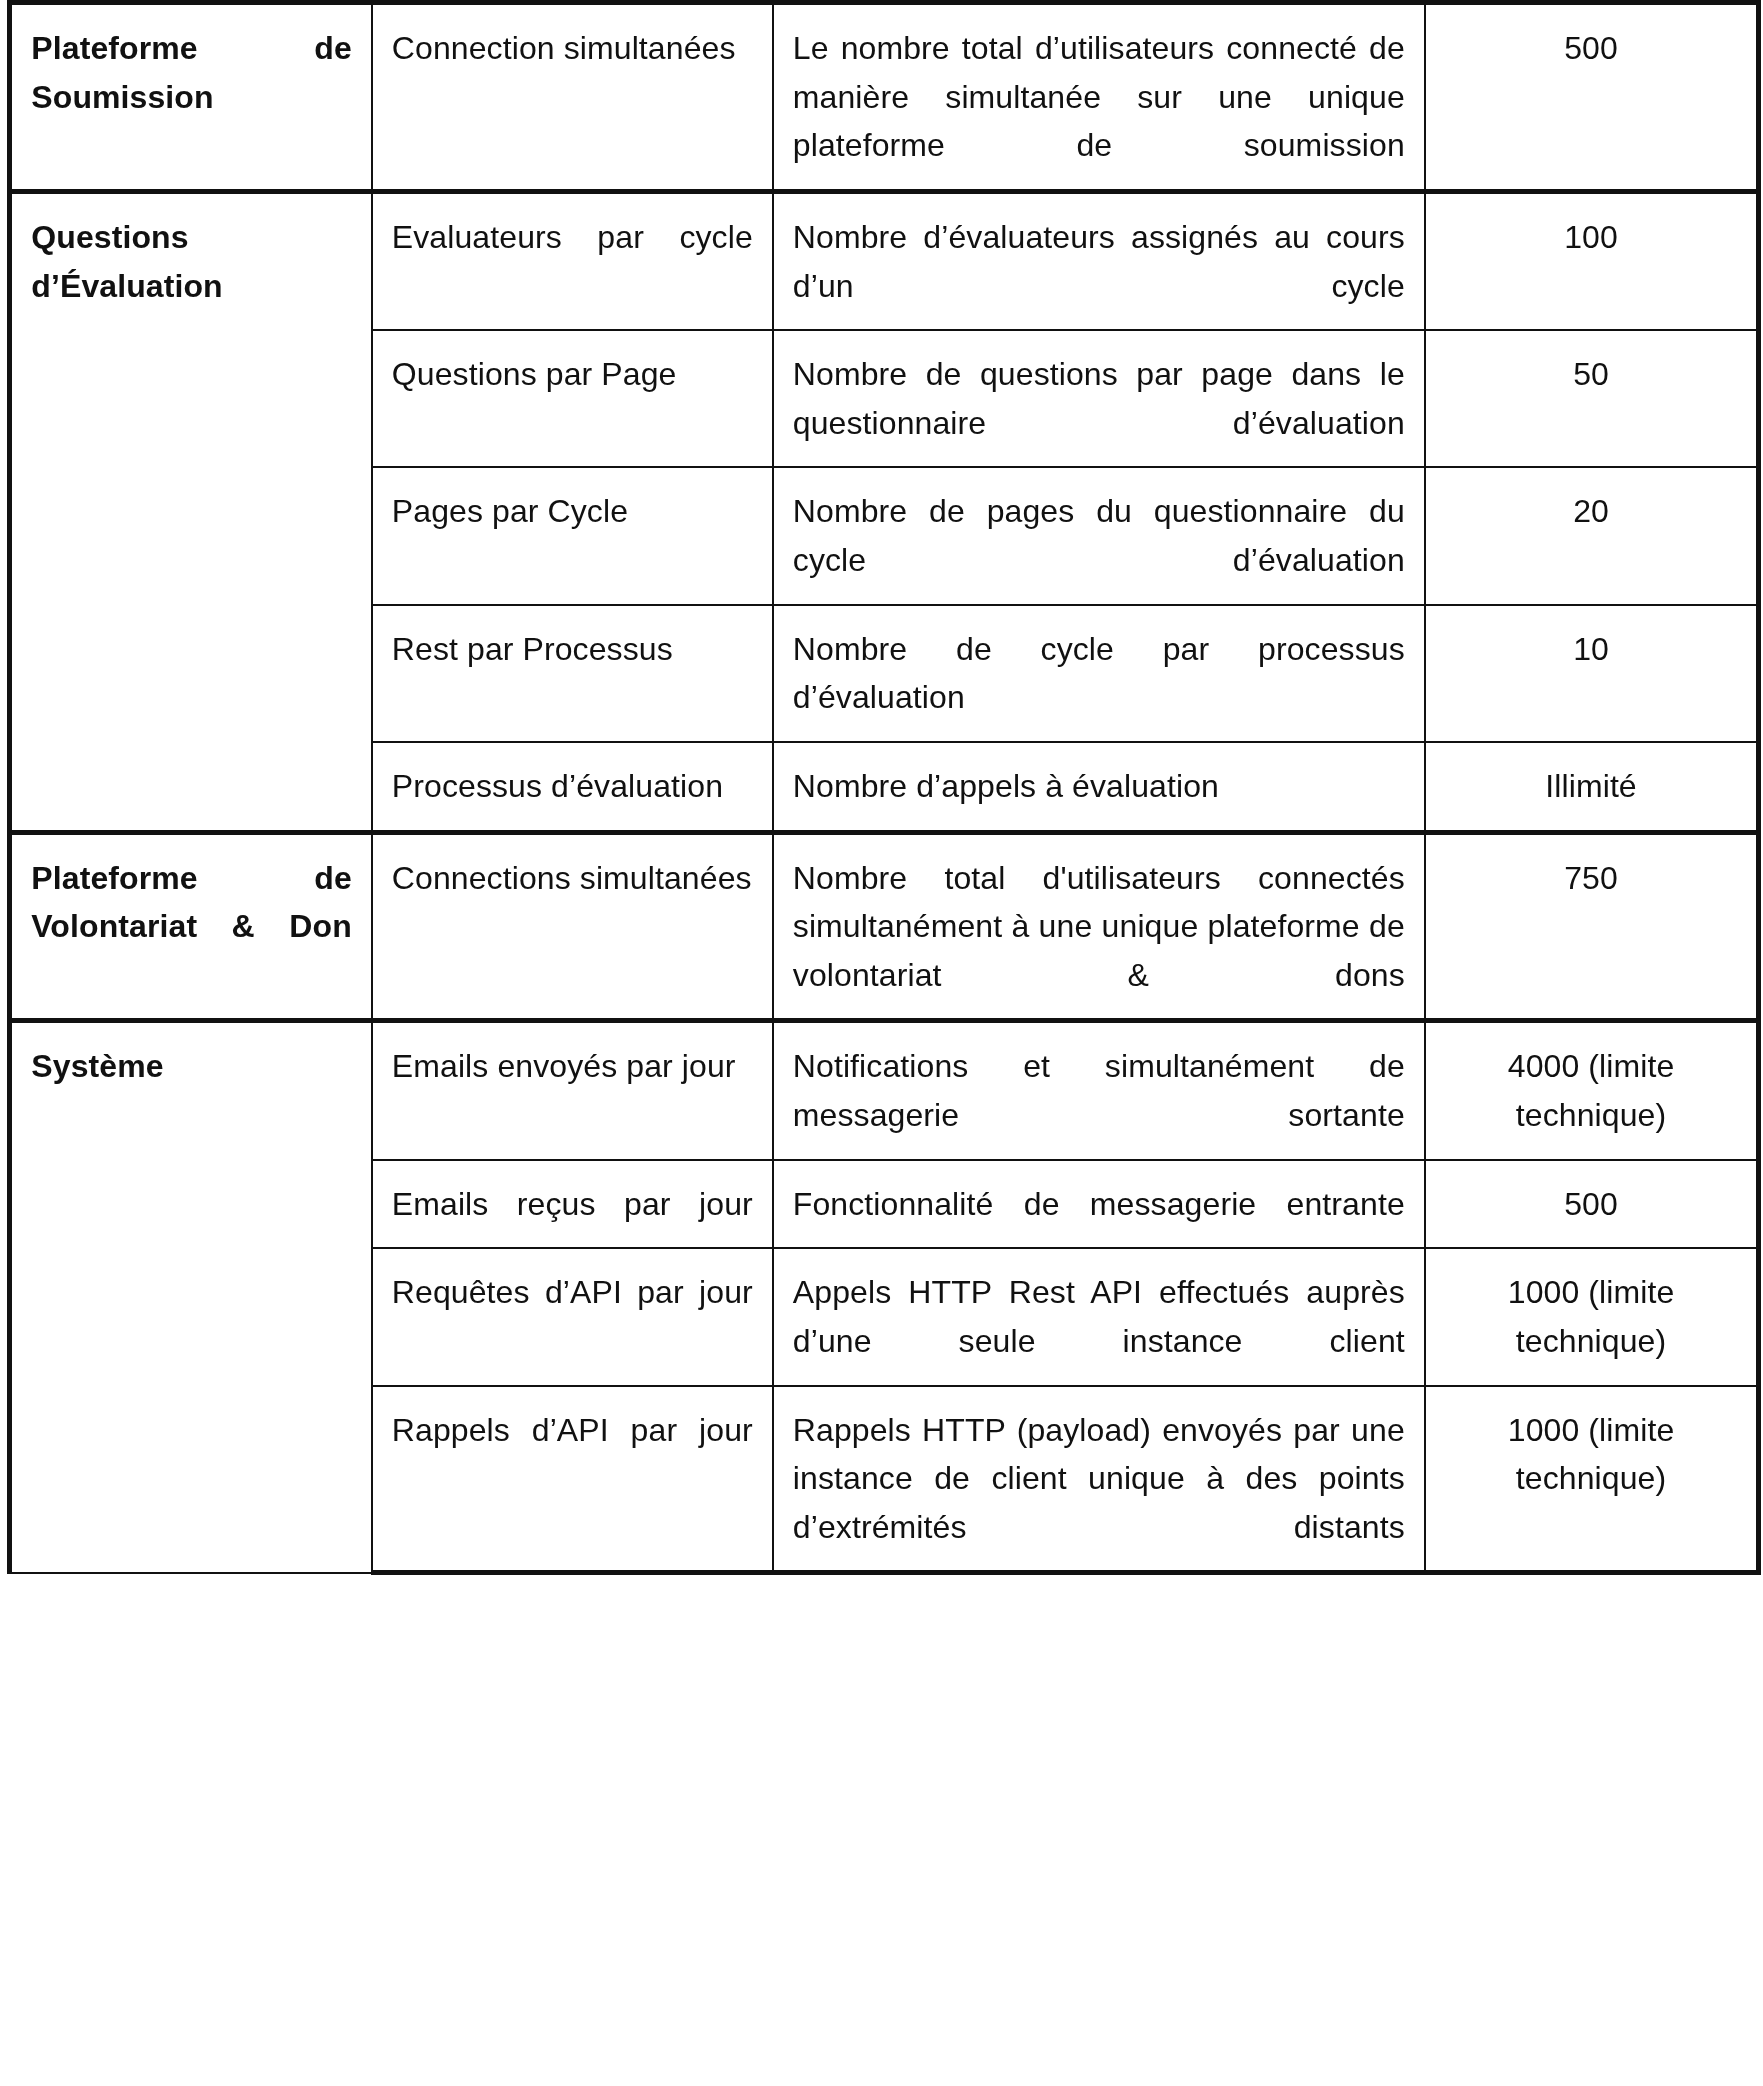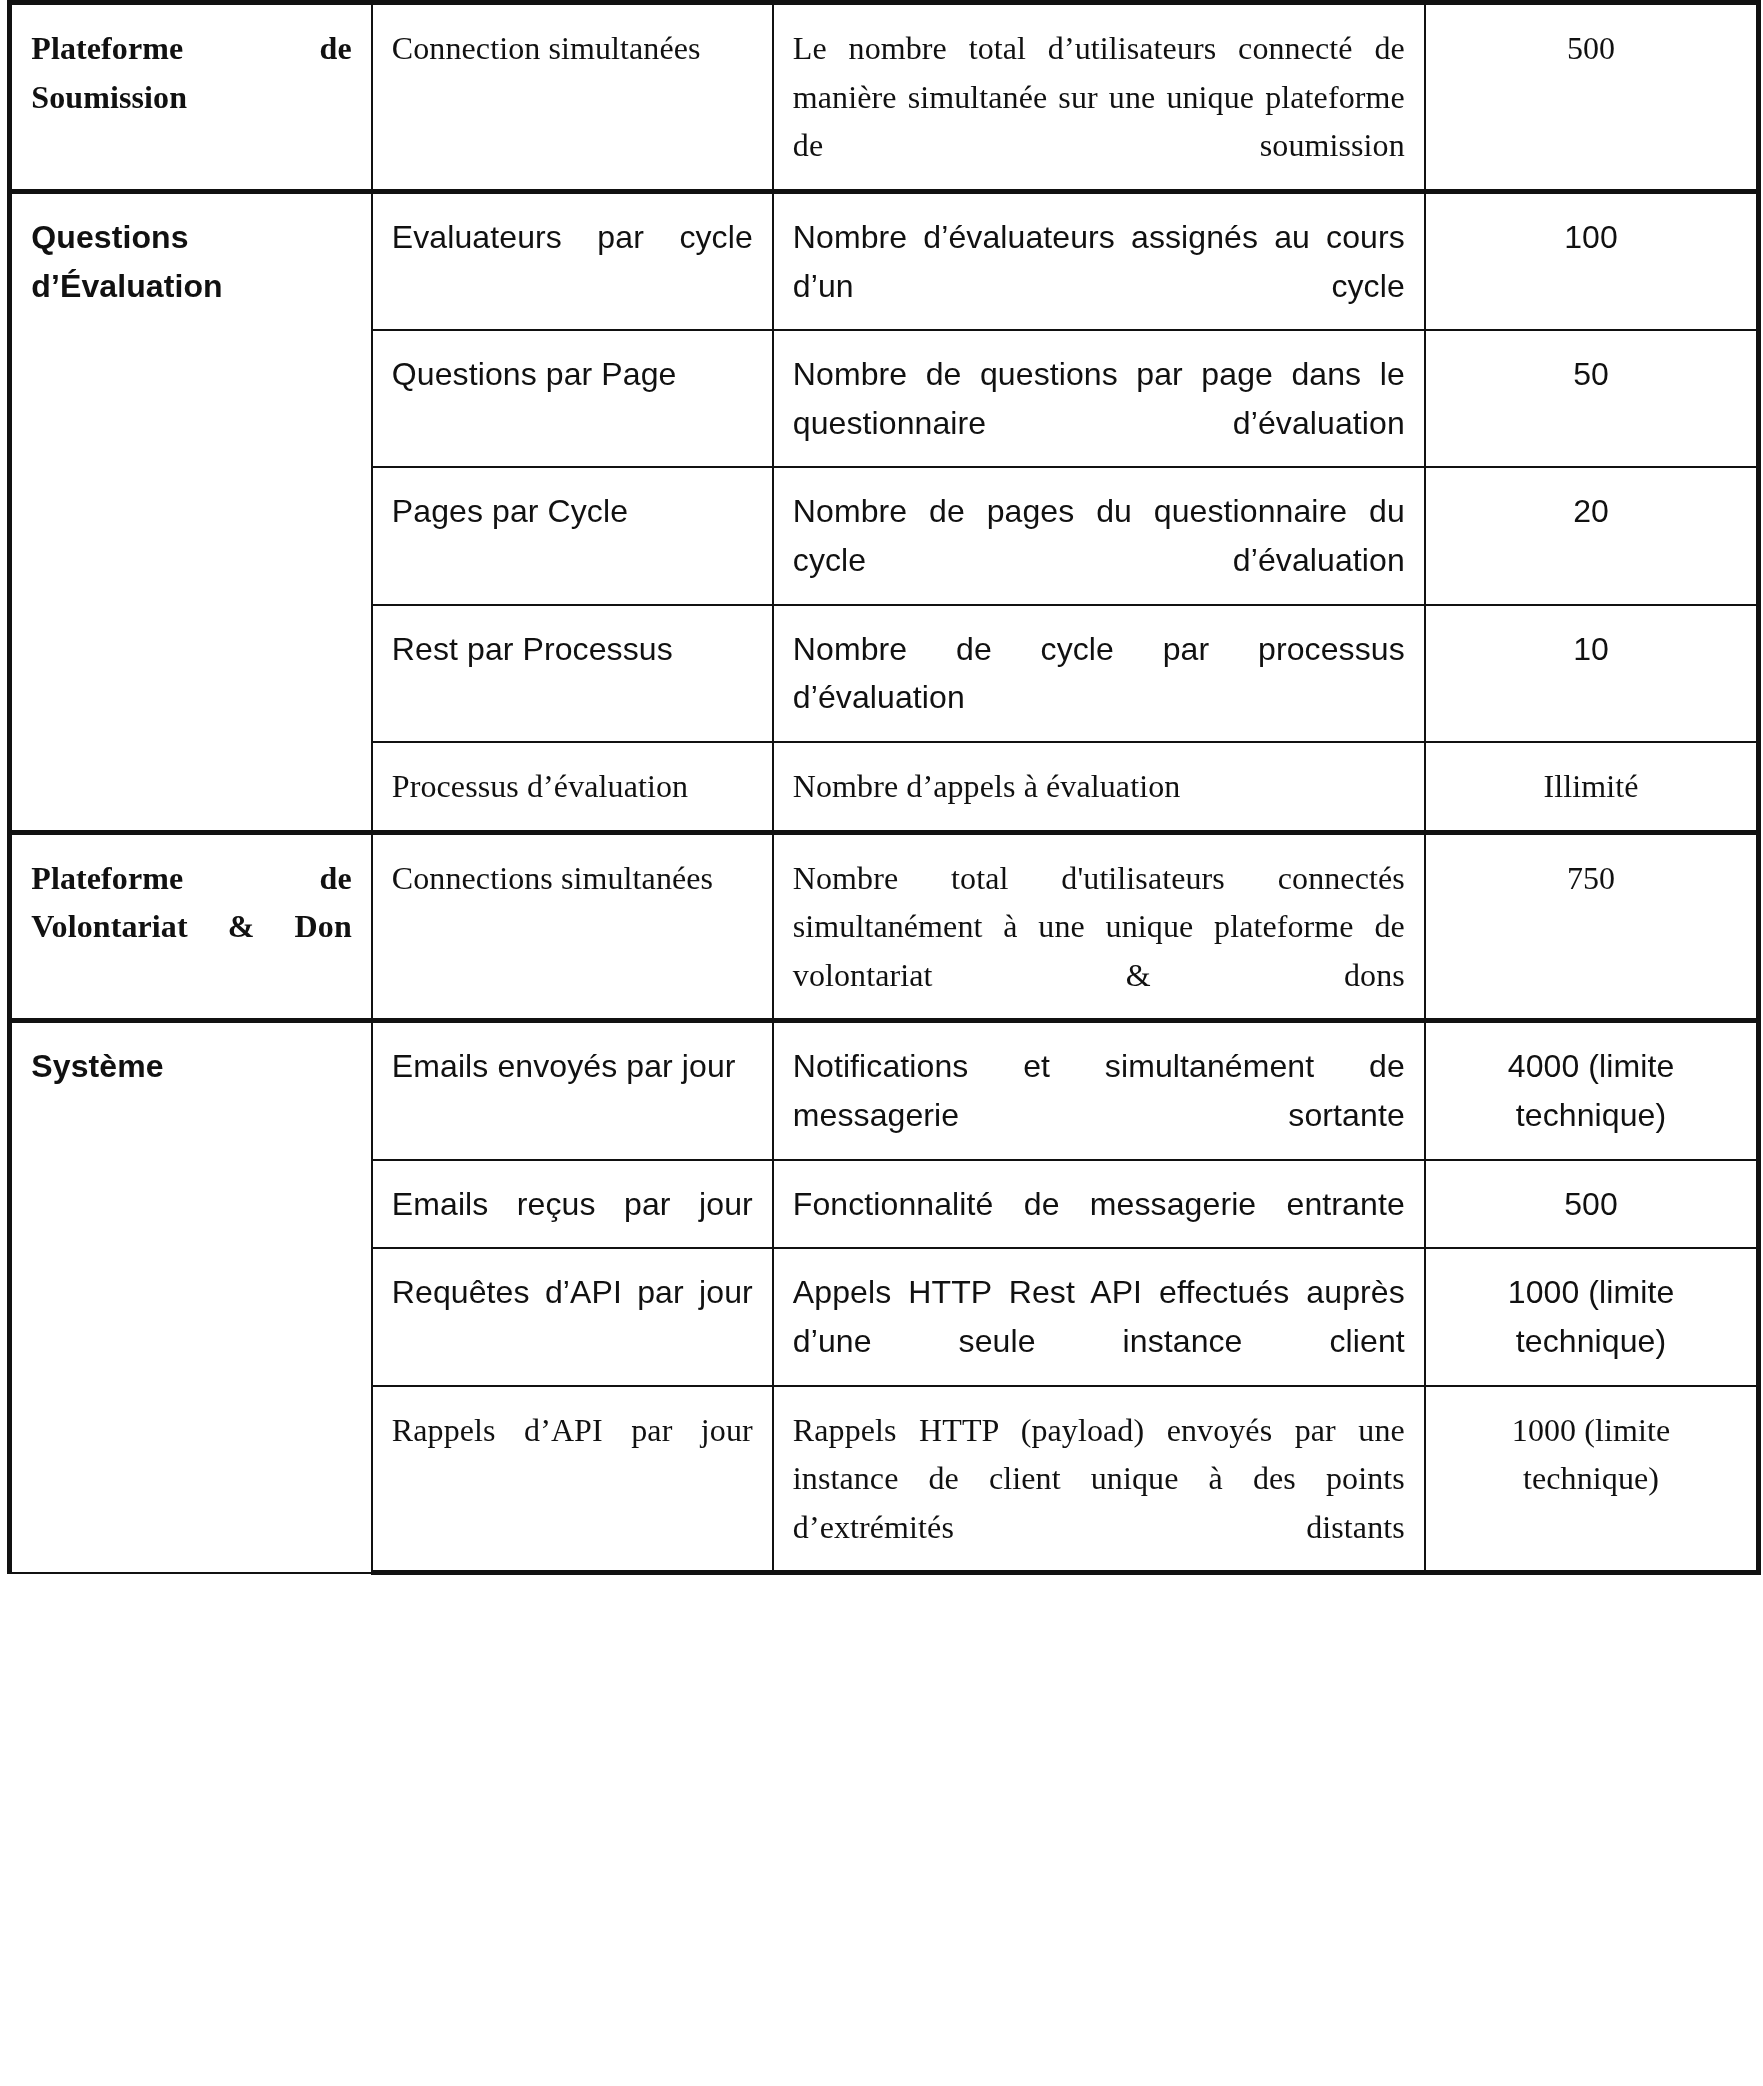--- a/index.html
+++ b/index.html
@@ -36,21 +36,20 @@
     font-stretch: condensed;
     letter-spacing: 0.1px;
   }
 
   
   tr.section-start > td {
     border-top-width: 5.1px;
   }
   tbody.section > tr:last-child > td {
     border-bottom-width: 2.2px;
-    font-family: Liberation Serif, serif;
   }
   tbody.section:last-child > tr:last-child > td {
     border-bottom-width: 5.1px;
   }
   tbody.section:first-child > tr:first-child > td {
     border-top-width: 5.1px;
   }
 
   td.cat {
     font-weight: bold;

